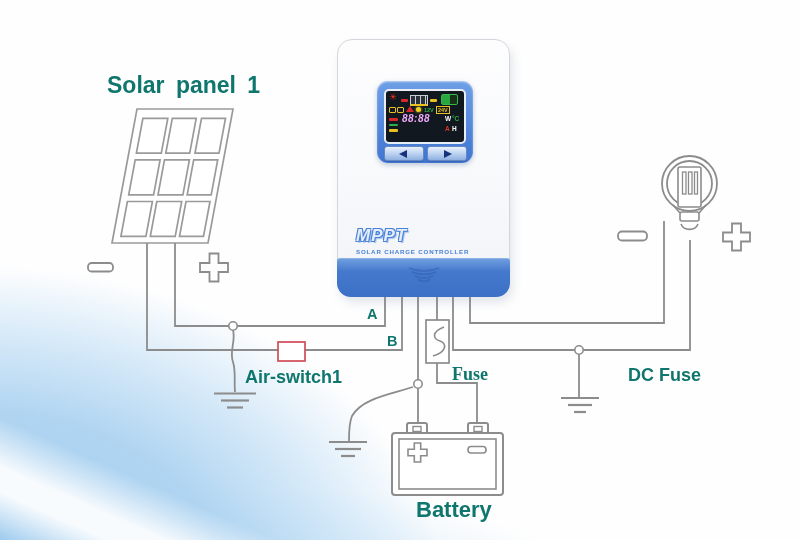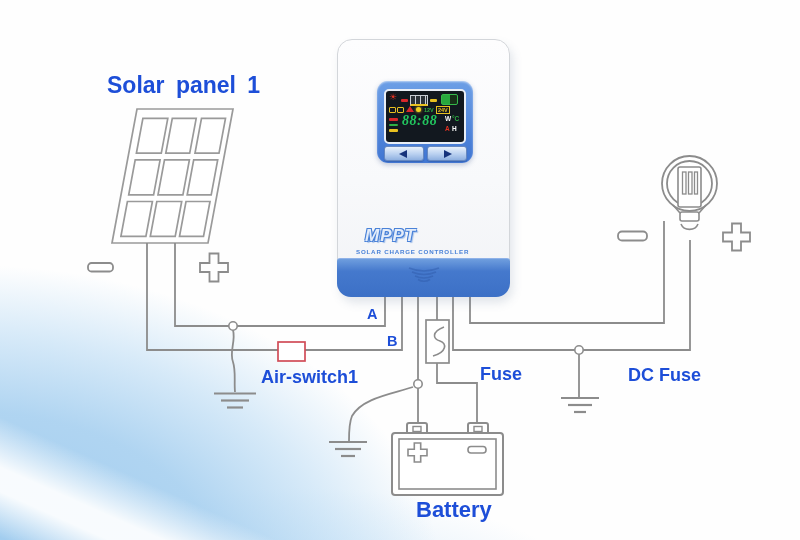--- a/index.html
+++ b/index.html
@@ -8,21 +8,21 @@
   
   .stage::before{content:"";position:absolute;inset:0;z-index:0;pointer-events:none;
     background:
       radial-gradient(640px 430px at -4% 108%, #9ccaee 0%, rgba(156,202,238,.8) 40%, rgba(176,214,243,.5) 58%, rgba(176,214,243,0) 74%),
       radial-gradient(520px 280px at 38% 124%, rgba(176,214,243,.85) 0%, rgba(176,214,243,0) 65%);}
   
   .stage::after{content:"";position:absolute;left:-90px;top:382px;width:600px;height:110px;z-index:1;
     transform:rotate(24deg);transform-origin:left center;pointer-events:none;
     background:linear-gradient(to bottom, rgba(255,255,255,0), rgba(255,255,255,.92) 42%, rgba(255,255,255,.92) 62%, rgba(255,255,255,0));}
   .wiring{position:absolute;left:0;top:0;z-index:2;}
-  .lbl{position:absolute;color:#1d4ed8;font-weight:bold;z-index:4;white-space:nowrap;}
+  .lbl{position:absolute;color:#0f766e;font-weight:bold;z-index:4;white-space:nowrap;}
 
   
   .controller{position:absolute;left:337px;top:39px;width:171px;height:256px;z-index:3;
     background:linear-gradient(180deg,#fdfdfe 0%,#f8f9fb 55%,#f1f3f6 100%);
     border:1px solid #d3d6da;border-radius:15px;box-shadow:3px 6px 10px rgba(90,110,140,.17);}
   .band{position:absolute;left:-1px;right:-1px;bottom:-1px;height:38px;border-radius:3px 3px 14px 14px;
     background:linear-gradient(180deg,#6f9ede 0%,#4579cd 32%,#3c70c6 100%);border-top:1px solid #8fb2e8;}
   .fan{position:absolute;left:50%;top:6px;transform:translateX(-50%);}
   .bezel{position:absolute;left:39px;top:41px;width:96px;height:82px;border-radius:11px;
     background:linear-gradient(180deg,#6d9fe6,#3f75d2);
@@ -41,34 +41,34 @@
   .tag{font-size:5px;line-height:5px;font-weight:bold;color:#e8c020;border:1px solid #e8c020;
     border-radius:1px;width:5px;height:4px;}
   .t1{left:3px;top:16px;} .t2{left:11px;top:16px;}
   .tri{left:20px;top:15px;width:0;height:0;border-left:4px solid transparent;border-right:4px solid transparent;
     border-bottom:6px solid #d8272a;}
   .bulbdot{left:30px;top:16px;width:5px;height:5px;border-radius:50%;background:#f0d020;box-shadow:0 0 3px #f0d020;}
   .v12{left:38px;top:16px;font-size:5.5px;font-weight:bold;color:#2fae45;}
   .v24{left:50px;top:15px;font-size:5.5px;font-weight:bold;color:#e8c020;border:1px solid #e8c020;padding:0 1px;line-height:6px;}
   .mini{width:9px;height:2.5px;border-radius:1px;}
   .m1{left:3px;top:27px;background:#d8272a;} .m2{left:3px;top:32.5px;background:#2fae45;} .m3{left:3px;top:38px;background:#e8c020;}
-  .digits{left:16px;top:22px;font-family:Liberation Serif, serif;font-style:italic;font-weight:bold;
-    font-size:14px;color:#22c55e;letter-spacing:.5px;}
+  .digits{left:16px;top:22px;font-family:Liberation Sans, sans-serif;font-style:italic;font-weight:bold;
+    font-size:10px;color:#f0abfc;letter-spacing:.5px;}
   .unit{font-size:6.5px;font-weight:bold;color:#fff;}
   .uw{left:59px;top:24px;} .uc{left:66px;top:24px;color:#2fae45;} .ua{left:59px;top:34px;color:#e23222;} .uh{left:66px;top:34px;}
   .btn{position:absolute;top:65px;width:38px;height:13px;border-radius:3px;border:1px solid #6688c0;
     background:linear-gradient(180deg,#e8f0fb,#b9d0f0 55%,#8fb0e0);box-shadow:0 1px 1px rgba(30,60,120,.3);}
   .btn.bl{left:7px;} .btn.br{left:50px;}
   .tri-l{position:absolute;left:14px;top:2.5px;width:0;height:0;border-top:4px solid transparent;
     border-bottom:4px solid transparent;border-right:8px solid #16337c;}
   .tri-r{position:absolute;left:16px;top:2.5px;width:0;height:0;border-top:4px solid transparent;
     border-bottom:4px solid transparent;border-left:8px solid #16337c;}
   .brand{position:absolute;left:18px;top:186px;}
   .mppt{font-style:italic;font-weight:900;font-size:17px;letter-spacing:1px;color:#e4edfa;
-    text-shadow:-1px -1px 0 #4a82d8,1px -1px 0 #4a82d8,-1px 1px 0 #4a82d8,1px 1px 0 #4a82d8,2px 2px 1px rgba(74,130,216,.45);margin-left:9px;}
+    text-shadow:-1px -1px 0 #4a82d8,1px -1px 0 #4a82d8,-1px 1px 0 #4a82d8,1px 1px 0 #4a82d8,2px 2px 1px rgba(74,130,216,.45);}
   .sub{font-weight:bold;font-size:6.2px;letter-spacing:.8px;color:#4a82d8;margin-top:2px;}
 </style>
 </head>
 <body>
 
 <div class="stage">
 
   <svg class="wiring" width="800" height="540" viewBox="0 0 800 540">
     <g stroke="#9a9a9a" stroke-width="1.7" fill="#ffffff">
       <path d="M137,109 L233,109 L208,243 L112,243 Z"></path>
@@ -202,17 +202,17 @@
           <path d="M8,11 Q17,15 26,11"></path>
             <path d="M11,14.5 Q17,18 23,14.5"></path>
         </g>
       </svg>
     </div>
   </div>
 
   <div class="lbl" style="left:107px;top:72px;font-size:23px;word-spacing:5px;">Solar panel 1</div>
   <div class="lbl" style="left:367px;top:306px;font-size:14.5px;">A</div>
   <div class="lbl" style="left:387px;top:333px;font-size:14.5px;">B</div>
-  <div class="lbl" style="left:245px;top:367px;font-size:18px;margin-left:16px;">Air-switch1</div>
-  <div class="lbl" style="left:480px;top:364px;font-size:18px;">Fuse</div>
+  <div class="lbl" style="left:245px;top:367px;font-size:18px;">Air-switch1</div>
+  <div class="lbl" style="left:452px;top:364px;font-size:18px;font-family:Liberation Serif, serif;">Fuse</div>
   <div class="lbl" style="left:628px;top:365px;font-size:18px;">DC Fuse</div>
   <div class="lbl" style="left:416px;top:497px;font-size:22px;">Battery</div>
 </div>
 
 </body></html>

